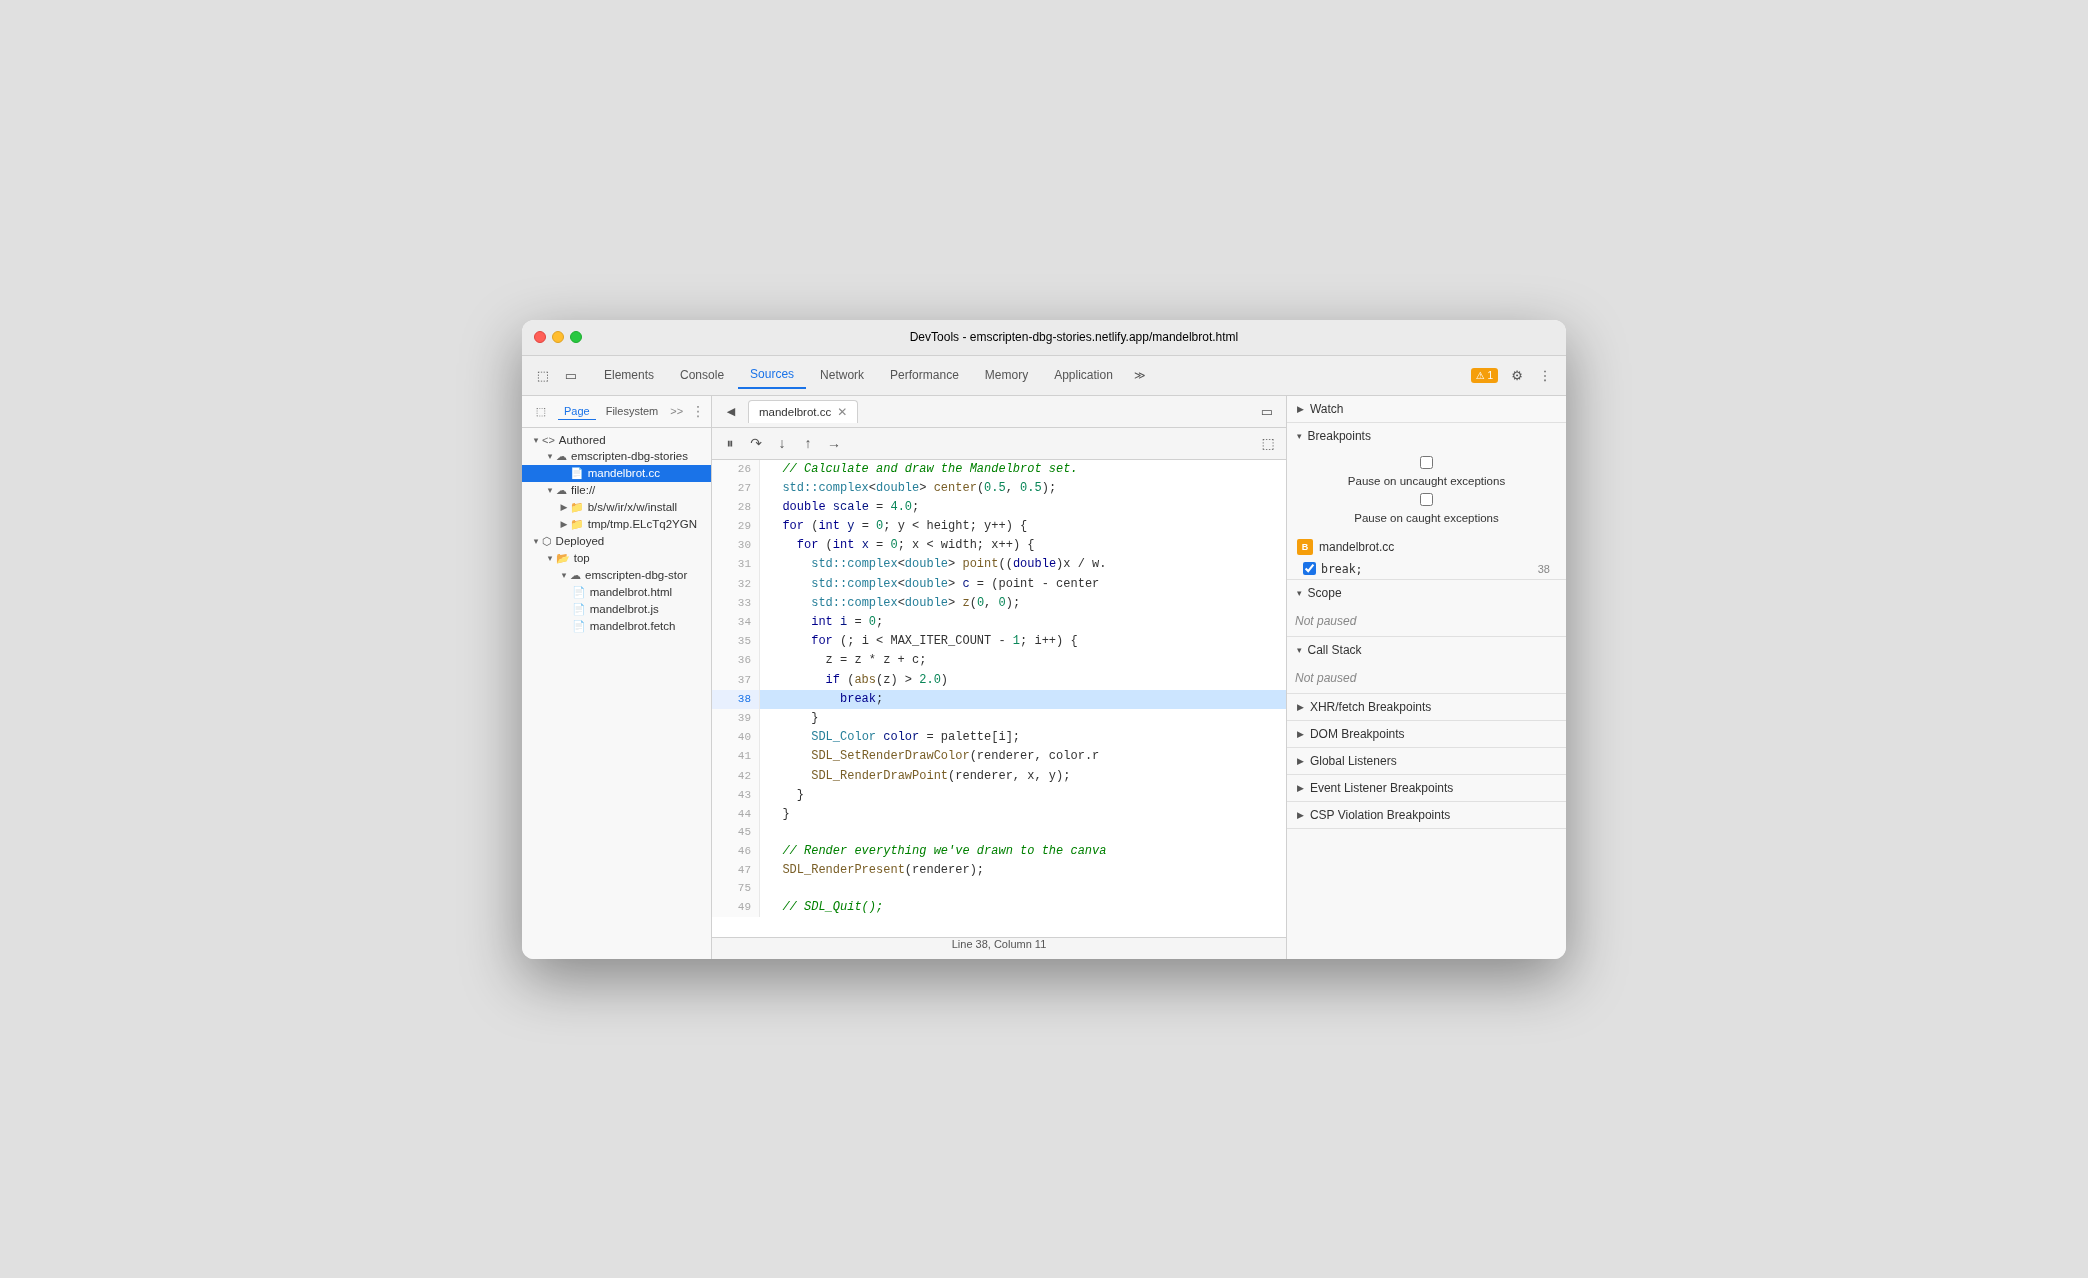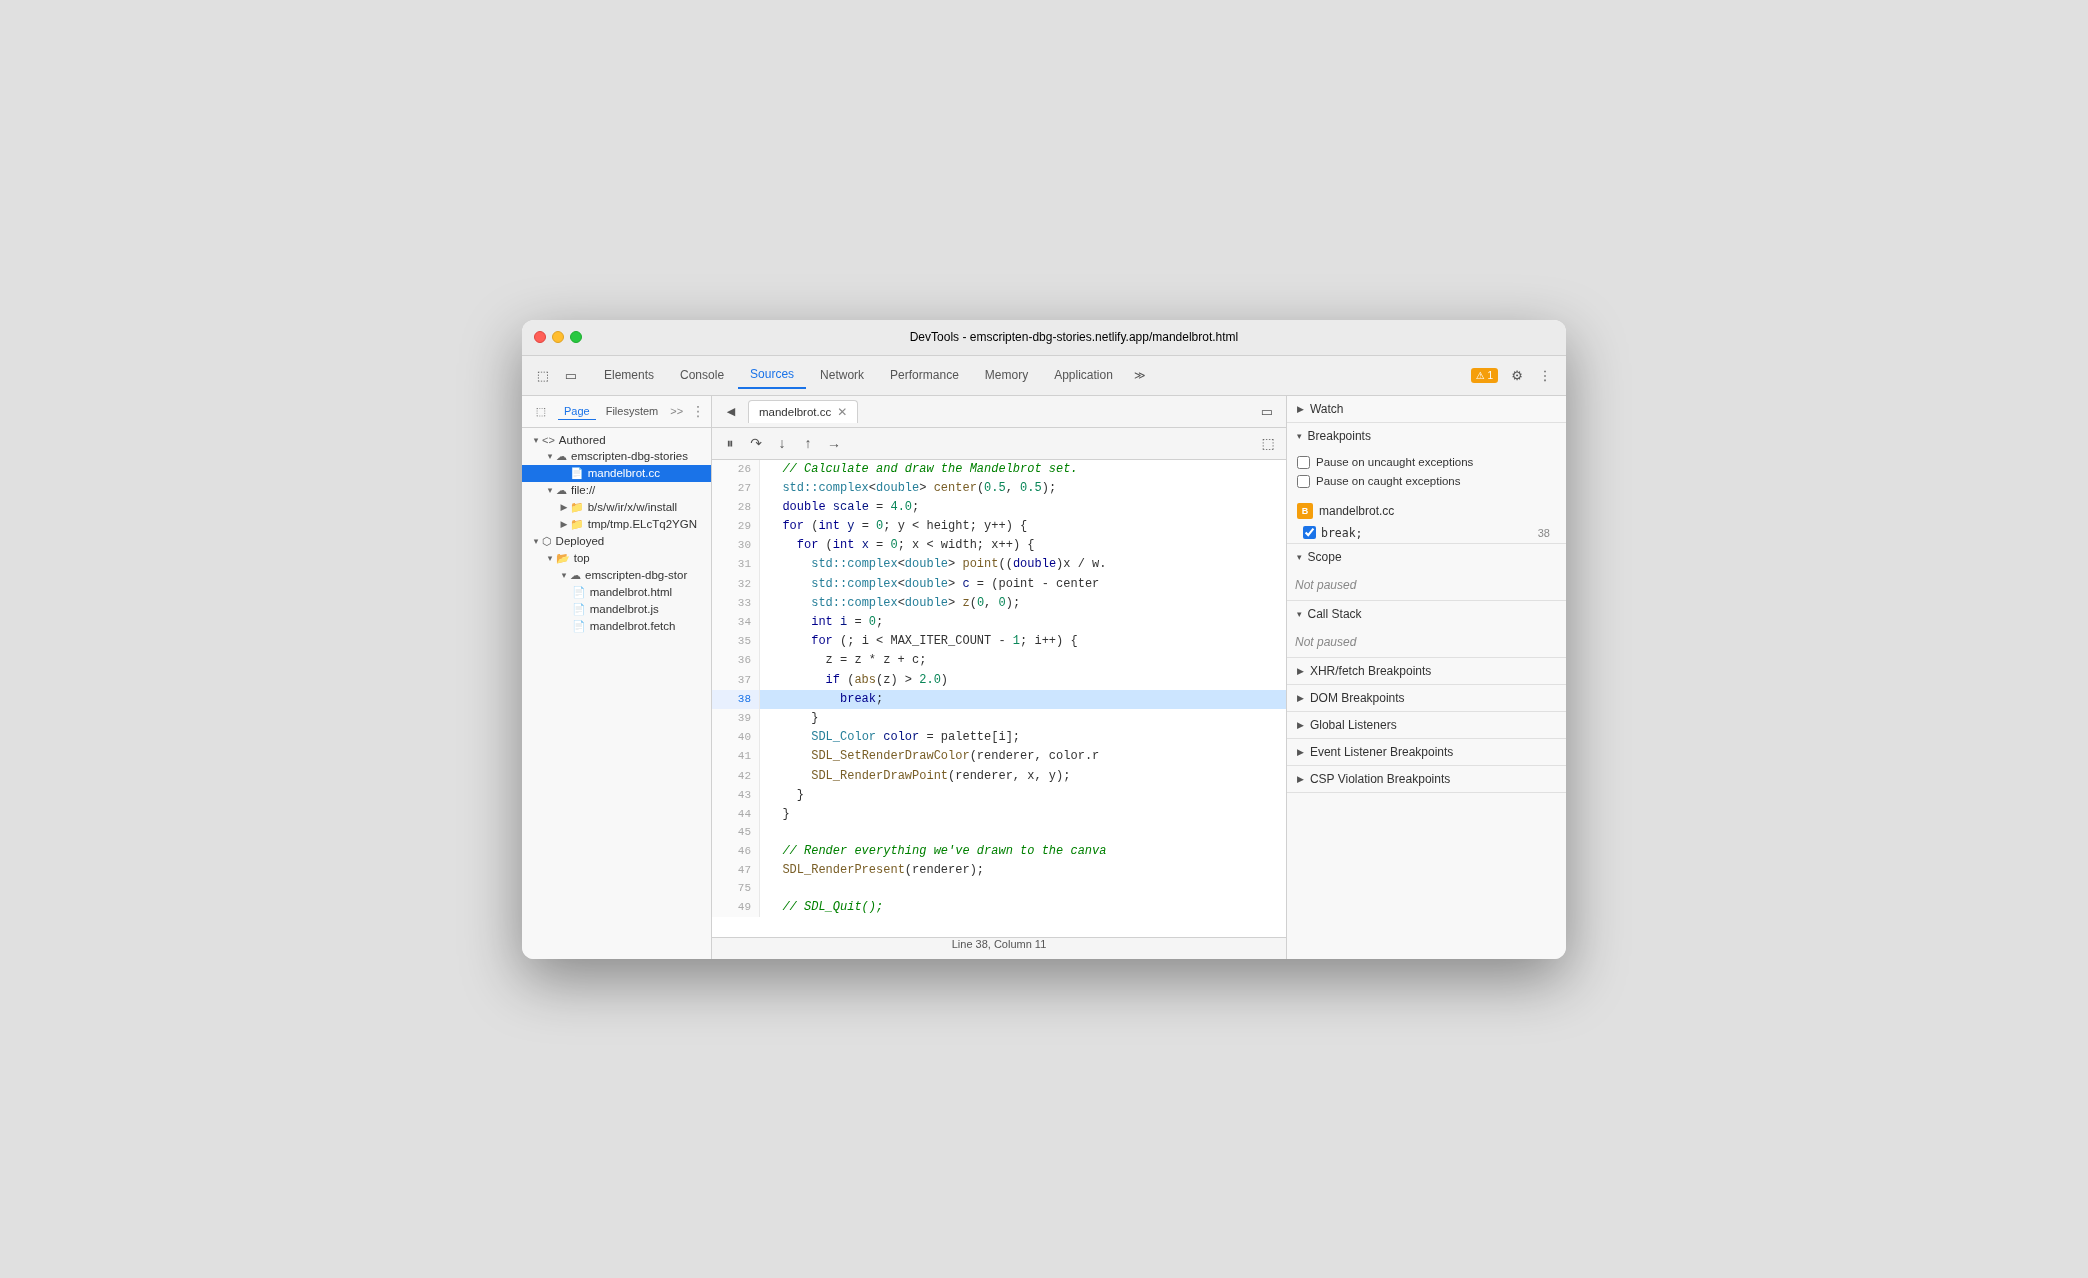--- a/index.html
+++ b/index.html
@@ -314,20 +314,21 @@
     .rp-content {
       padding: 4px 10px 8px;
     }
     .checkbox-row {
       display: flex;
       align-items: center;
       gap: 6px;
       padding: 3px 0;
       font-size: 11.5px;
       color: #333;
+      flex-direction: column;
     }
     .bp-file {
       padding: 4px 10px;
       font-size: 12px;
       font-weight: 500;
       color: #333;
       display: flex;
       align-items: center;
       gap: 6px;
     }

